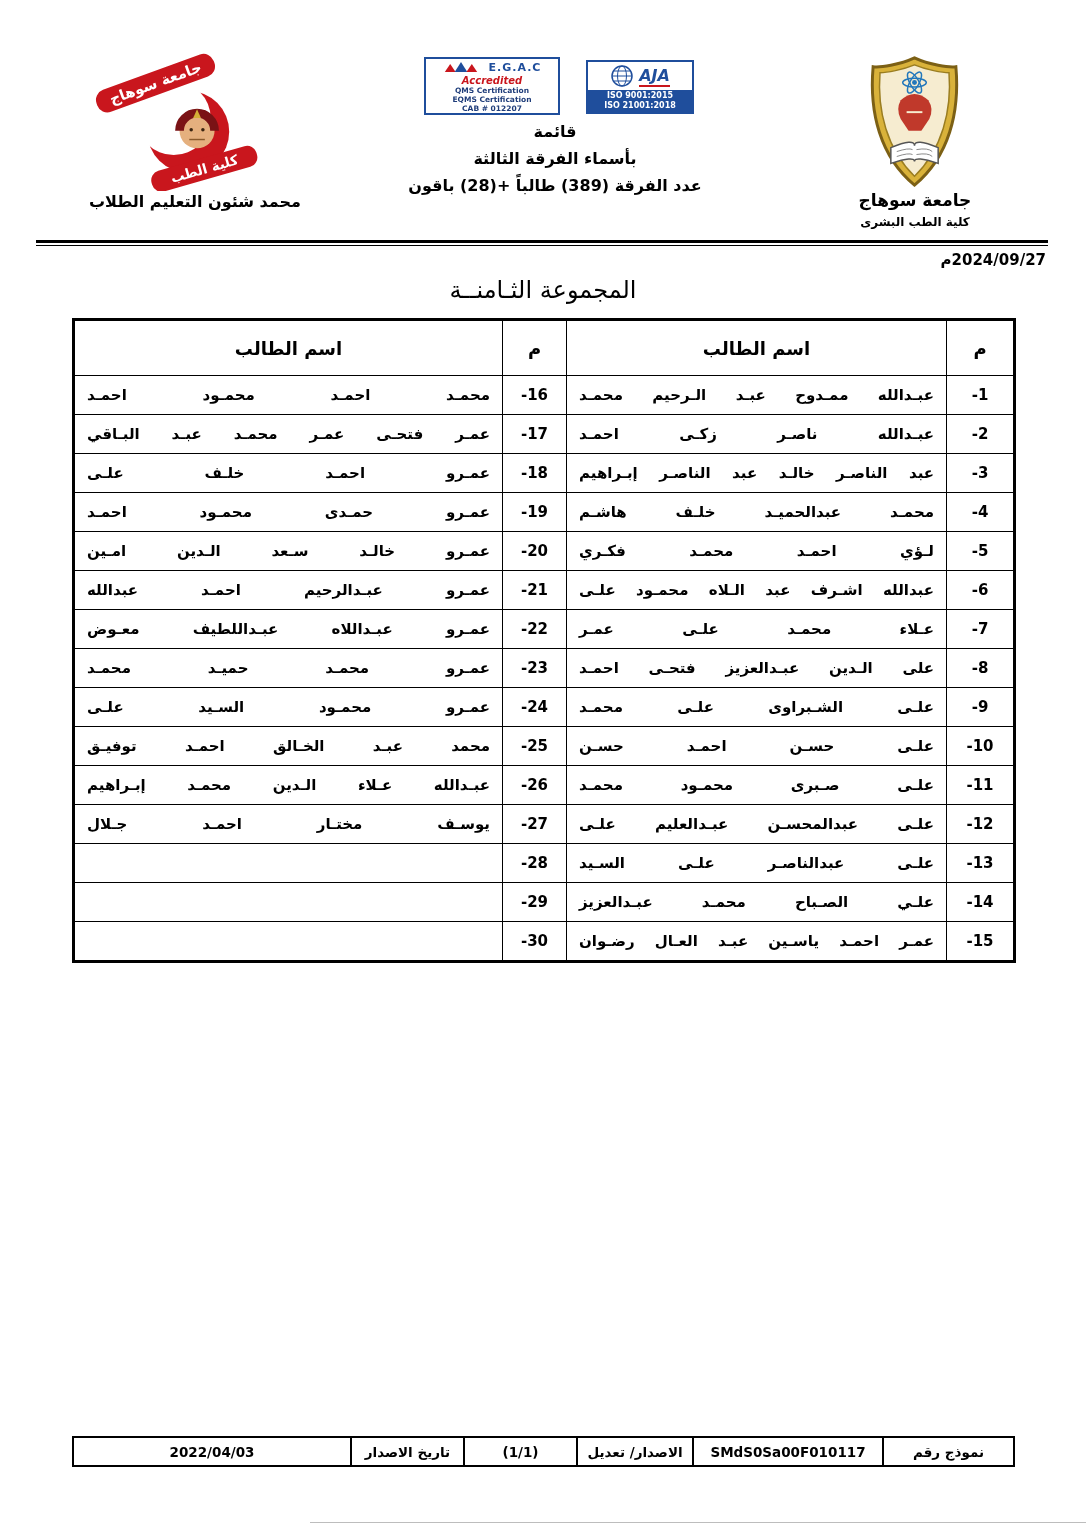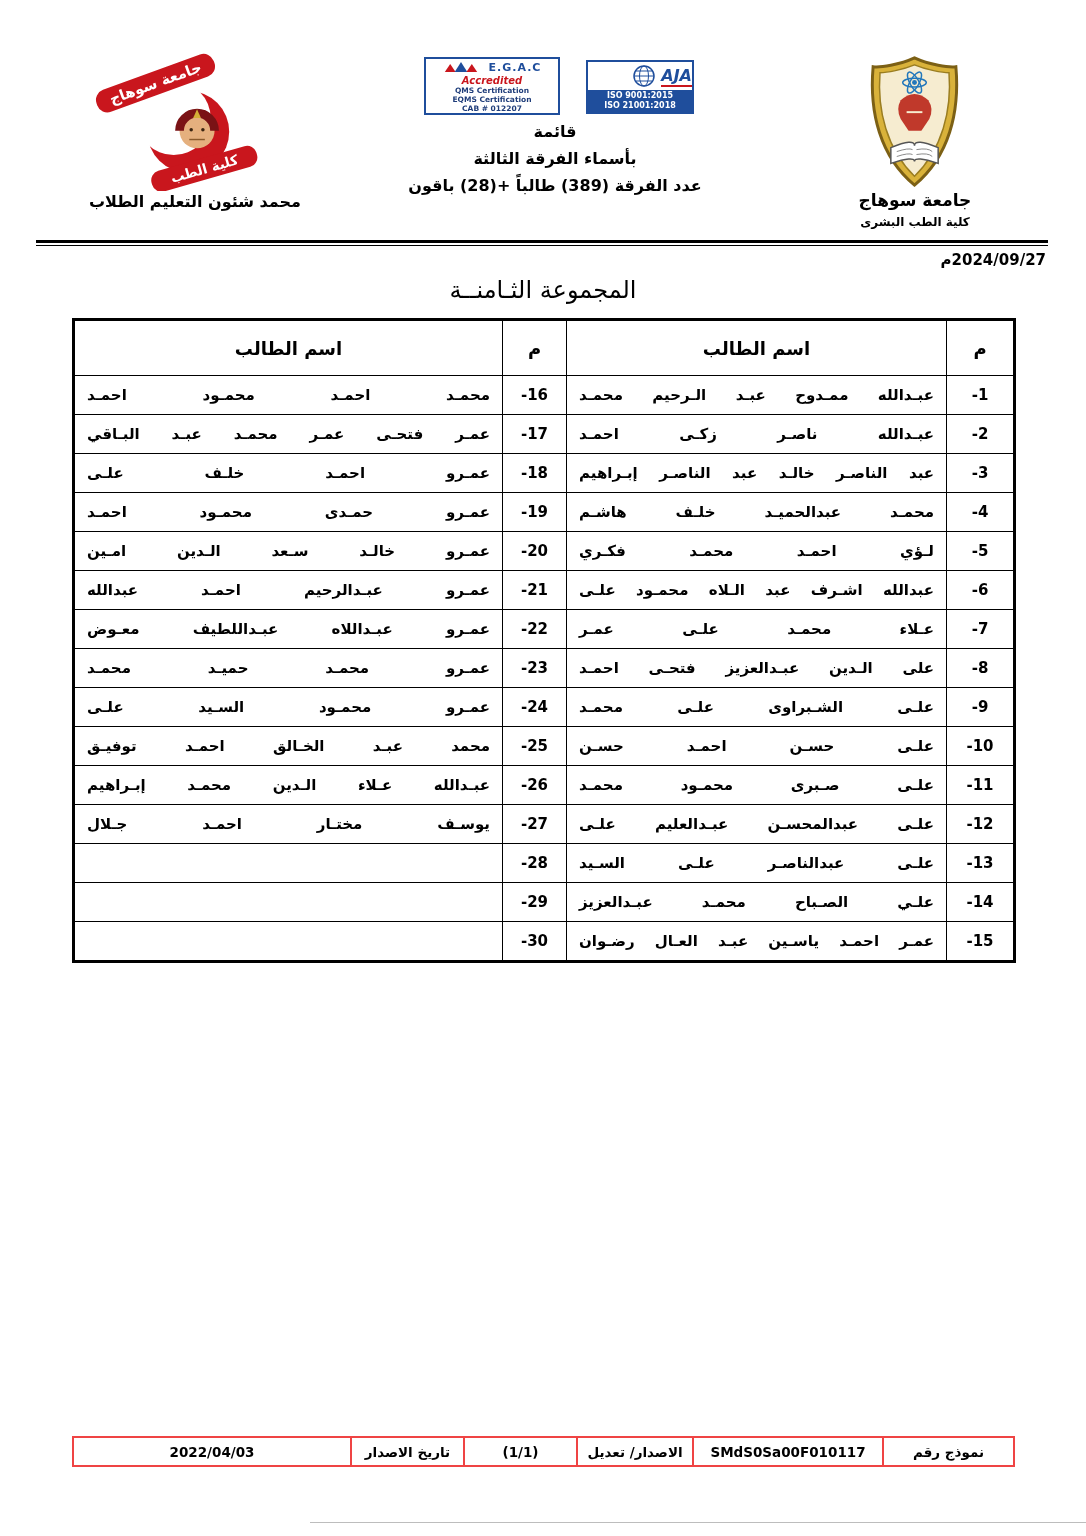--- a/index.html
+++ b/index.html
@@ -12,21 +12,21 @@
   .faculty-logo{left:88px;top:53px;width:185px;height:138px;}
   .dept-label{left:80px;top:192px;width:230px;text-align:center;font-weight:bold;font-size:16px;}
   .egac-logo{left:424px;top:57px;width:136px;height:58px;border:2px solid #1f4e9c;
     direction:ltr;text-align:center;background:#fff;box-sizing:border-box;padding-top:1px;}
   .egac-top{display:flex;align-items:center;justify-content:center;gap:10px;height:15px;}
   .egac-name{color:#1f4e9c;font-weight:bold;font-size:11px;letter-spacing:1px;}
   .egac-accredited{color:#c9161d;font-weight:bold;font-style:italic;font-size:10px;line-height:11px;}
   .egac-line{color:#1f3d7a;font-size:7.5px;line-height:9px;font-weight:bold;}
   .aja-logo{left:586px;top:60px;width:108px;height:54px;border:2px solid #1f4e9c;
     direction:ltr;text-align:center;background:#fff;box-sizing:border-box;display:flex;flex-direction:column;}
-  .aja-top{display:flex;align-items:center;justify-content:flex-end;gap:5px;flex:1;}
+  .aja-top{display:flex;align-items:center;justify-content:center;gap:5px;flex:1;}
   .aja-name{color:#1f4e9c;font-weight:bold;font-style:italic;font-size:16px;border-bottom:2px solid #c9161d;}
   .aja-bottom{background:#1f4e9c;color:#fff;font-size:8px;line-height:10px;font-weight:bold;padding:1px 0;}
   .center-text{left:340px;top:118px;width:430px;text-align:center;font-weight:bold;}
   .ct-line1{font-size:16px;line-height:27px;}
   .ct-line2{font-size:16px;line-height:27px;}
   .ct-line3{font-size:17px;line-height:28px;}
   .ct-line4{font-size:16px;line-height:27px;}
   .shield-logo{left:852px;top:53px;width:125px;height:138px;}
   .univ-text{left:835px;top:190px;width:160px;text-align:center;font-weight:bold;font-size:17px;}
   .fac-text{left:825px;top:215px;width:180px;text-align:center;font-weight:bold;font-size:12px;}
@@ -37,21 +37,21 @@
   table.students{position:absolute;left:72px;top:318px;width:941px;border-collapse:collapse;
     table-layout:fixed;border:3px solid #000;}
   table.students th,table.students td{border:1.5px solid #000;overflow:hidden;}
   table.students thead th{height:52px;font-weight:bold;font-size:18px;text-align:center;background:#fff;}
   table.students tbody td{height:36px;font-weight:bold;font-size:15px;}
   td.num,th.num{text-align:center;}
   td.name{padding:0 12px;text-align:justify;-moz-text-align-last:justify;text-align-last:justify;white-space:nowrap;}
   
   table.doc-footer{position:absolute;left:72px;top:1436px;width:941px;border-collapse:collapse;
     table-layout:fixed;border:2px solid #000;}
-  table.doc-footer td{border:2px solid #ef4444;height:25px;font-weight:bold;font-size:13.5px;text-align:center;overflow:hidden;}
+  table.doc-footer td{border:2px solid #000000;height:25px;font-weight:bold;font-size:13.5px;text-align:center;overflow:hidden;}
   .ltr{direction:ltr;unicode-bidi:isolate;}
   .artifact-line{left:310px;top:1522px;width:776px;height:1px;background:#bdbdbd;}
 </style>
 </head>
 <body>
 
 <div class="page">
 
   <div class="abs faculty-logo">
     <svg viewBox="0 0 190 140" width="185" height="138">

